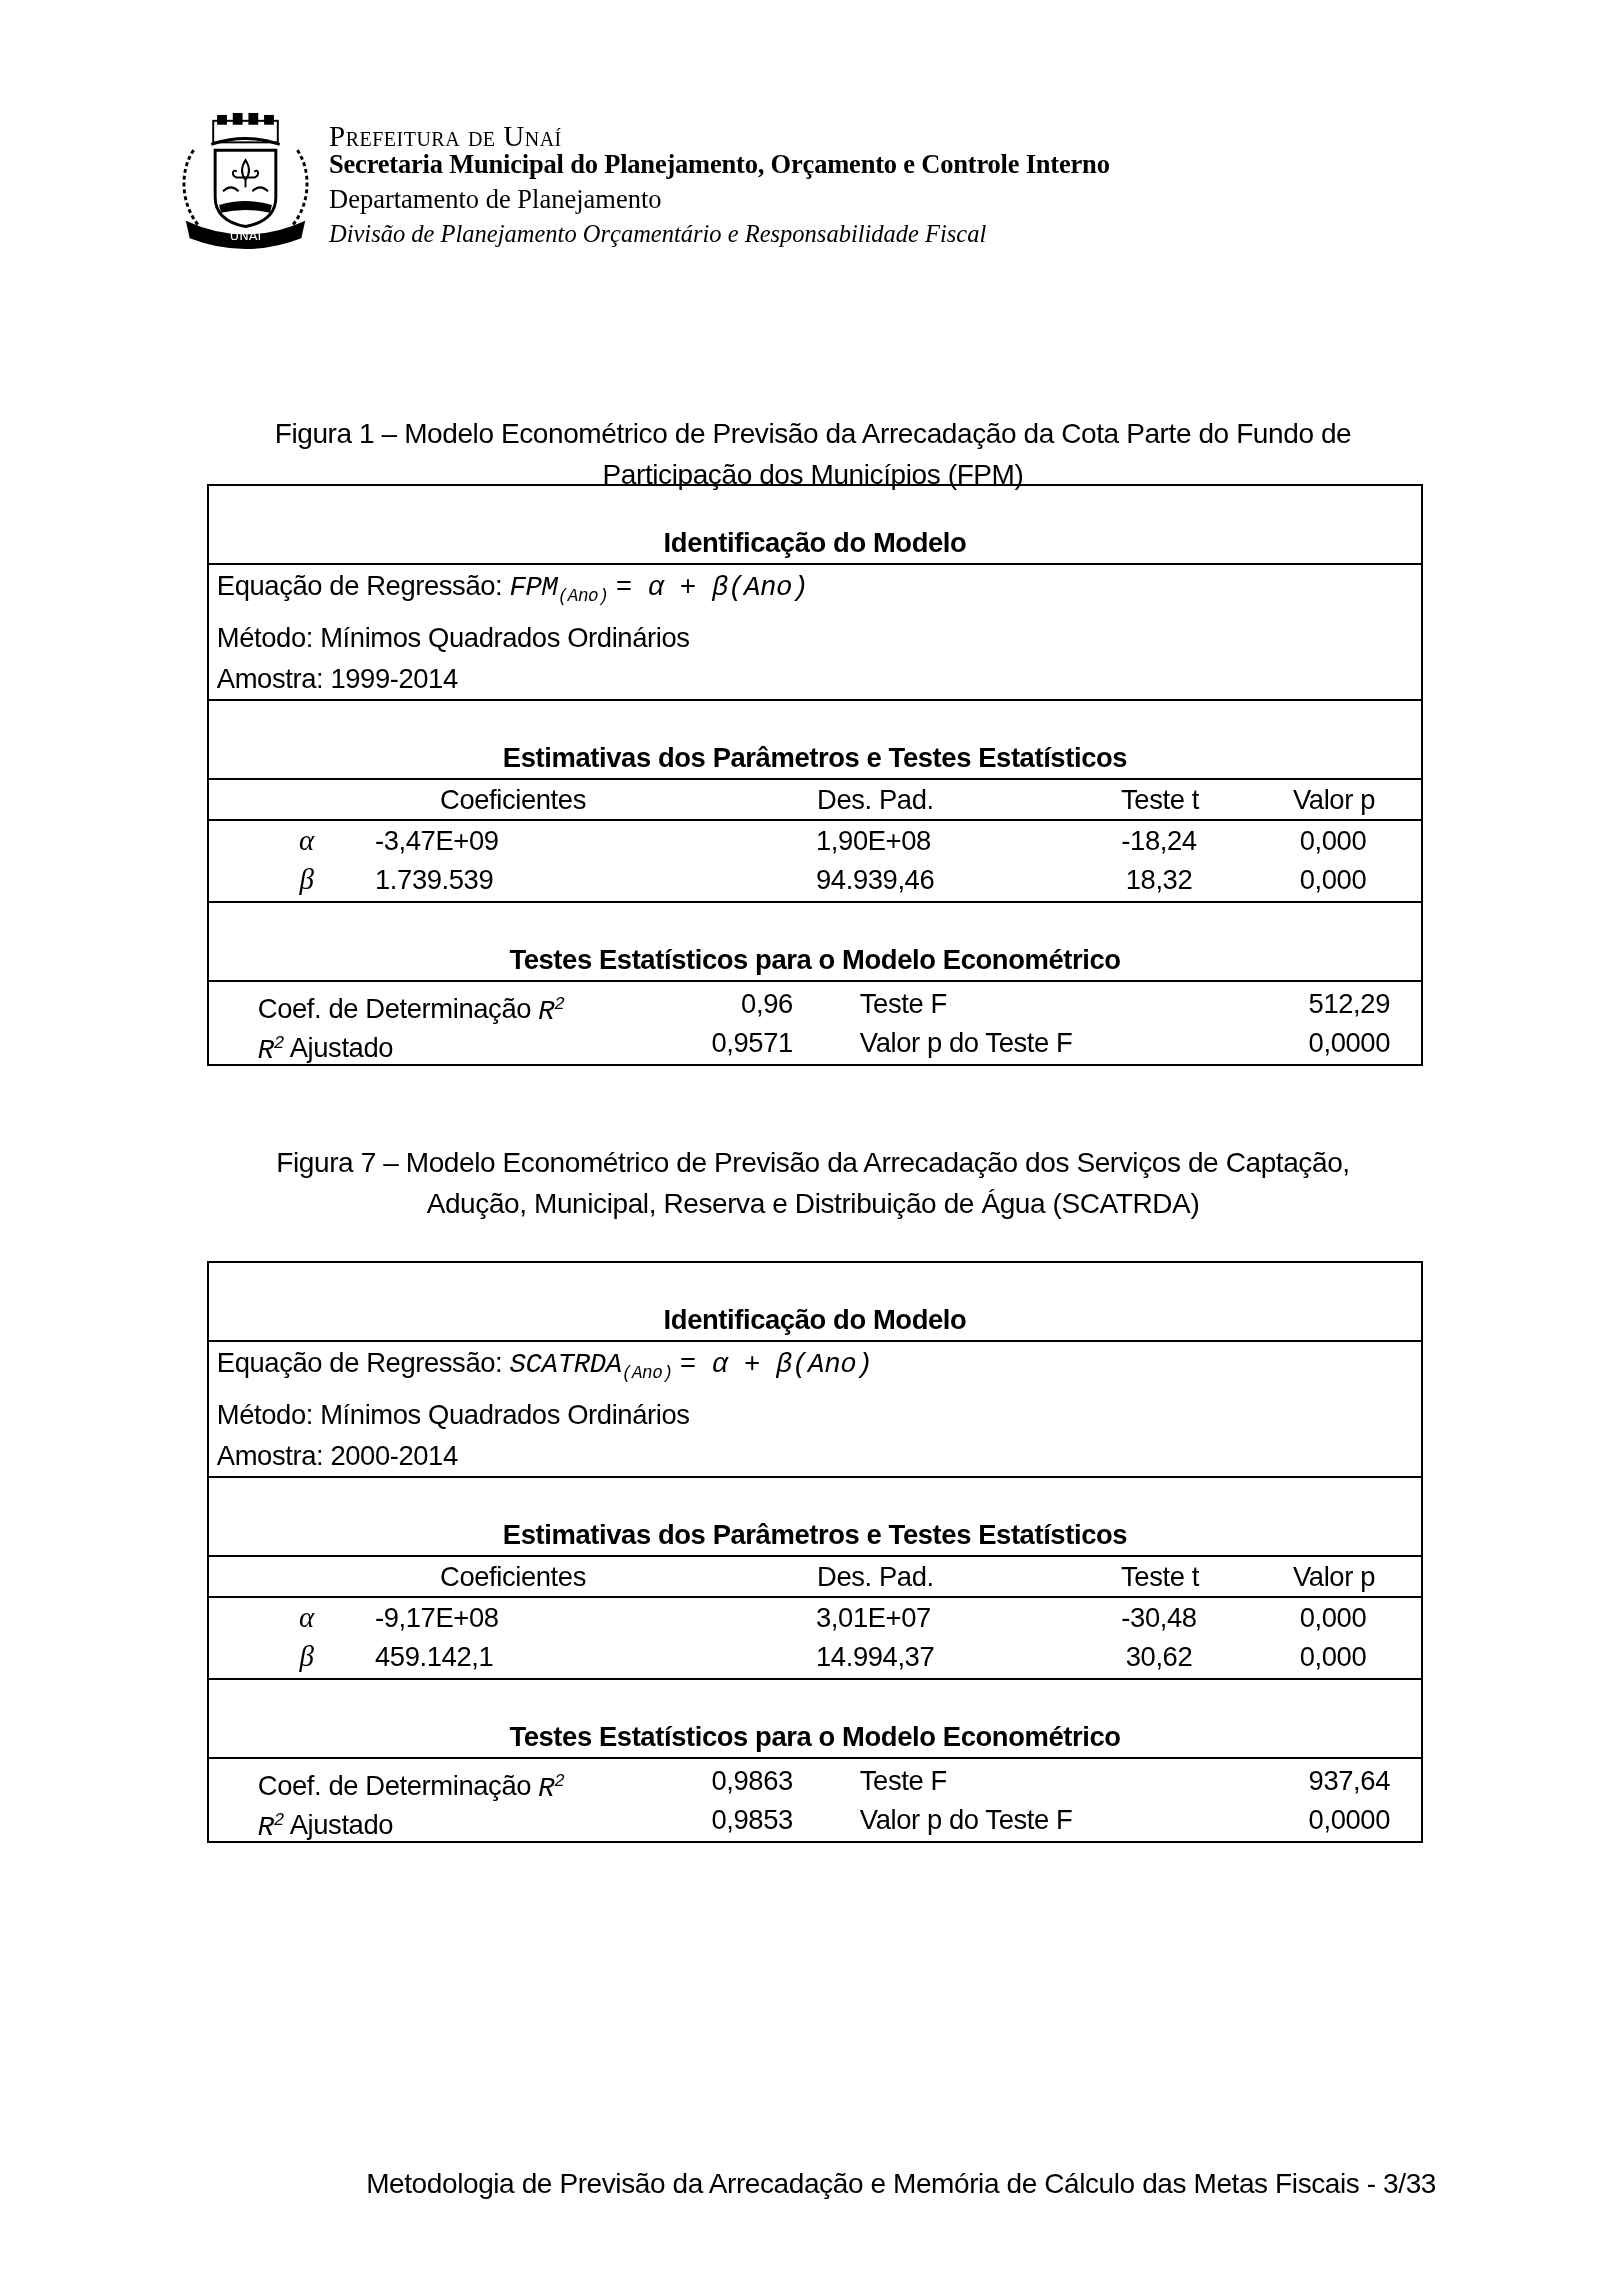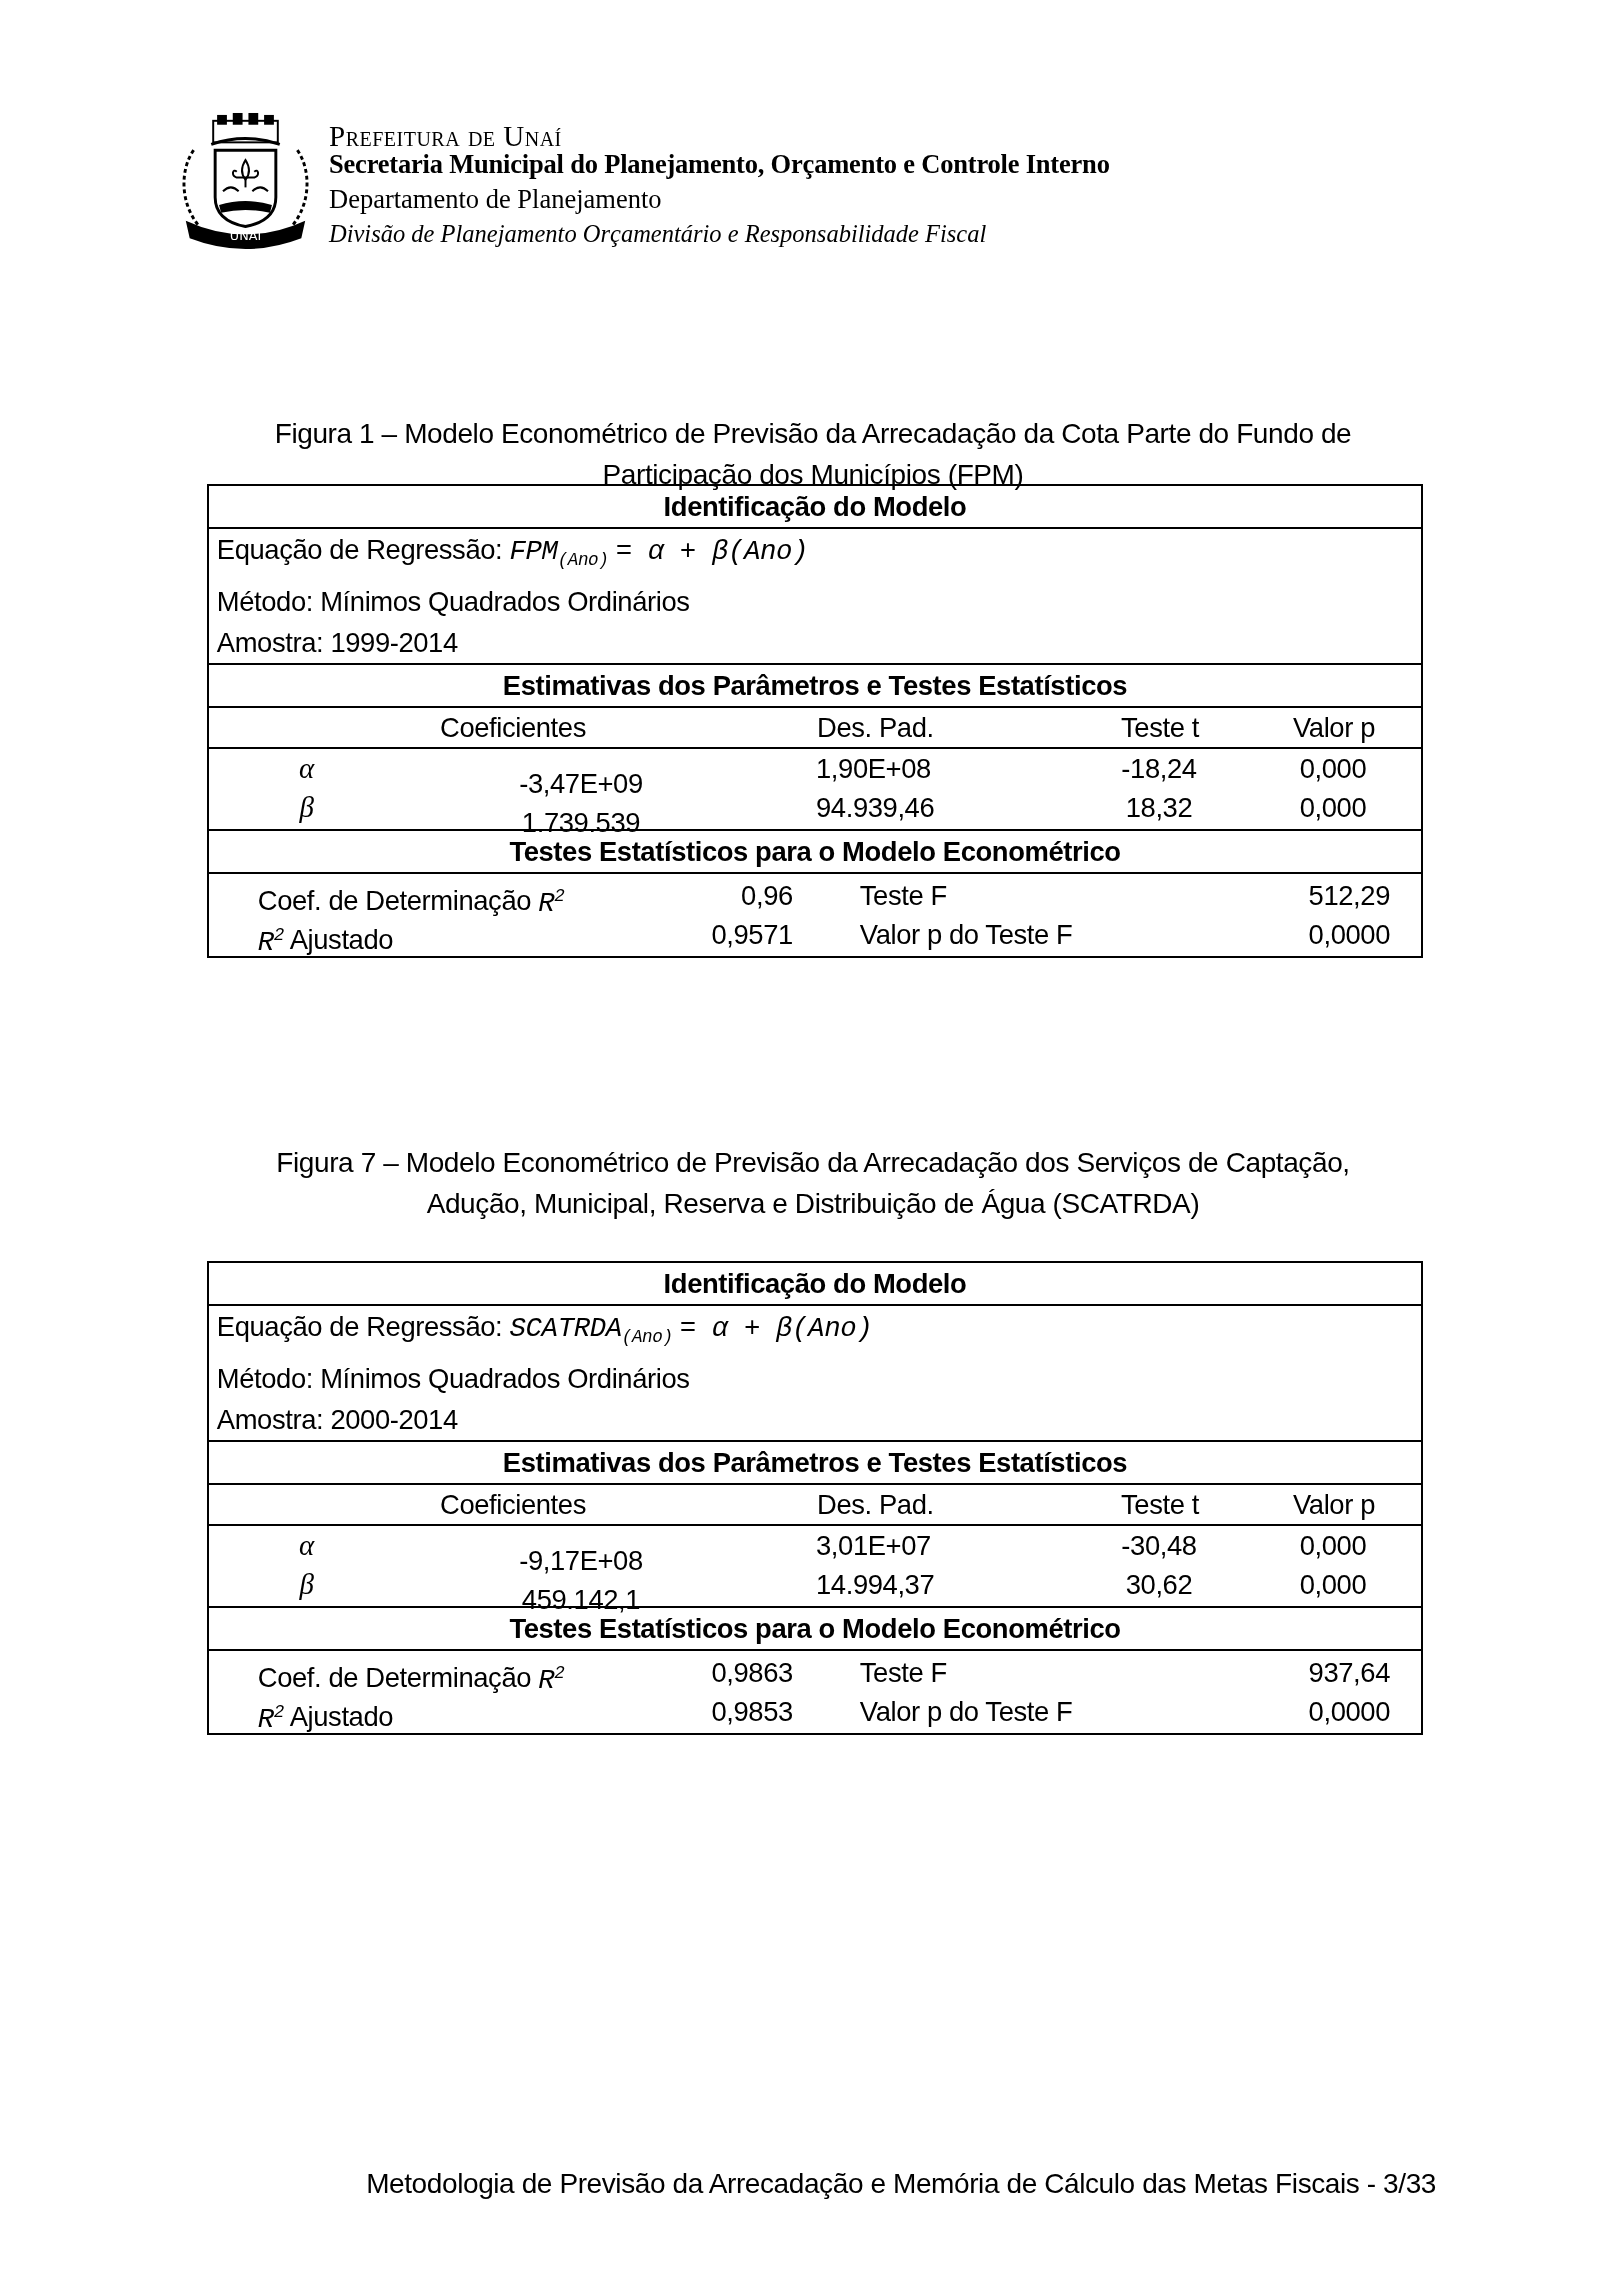--- a/index.html
+++ b/index.html
@@ -16,32 +16,32 @@
 
   
   .caption { position:absolute; left:176px; width:1274px; text-align:center; font-family:"Liberation Sans","DejaVu Sans",sans-serif; font-size:28px; line-height:41px; letter-spacing:-0.4px; }
   #cap1 { top:366px;margin-top:47px; }
   #cap2 { top:1142px; }
 
   
   .model-table { position:absolute; left:207px; width:1216px; border:2.9px solid #000; box-sizing:border-box; font-family:"Liberation Sans","DejaVu Sans",sans-serif; font-size:27.4px; letter-spacing:-0.4px; }
   #table1 { top:484px; }
   #table2 { top:1261px; }
-  .sec-head { text-align:center; font-weight:bold; height:41px; line-height:41px; border-bottom:2.9px solid #000; }
+  .sec-head { text-align:center; font-weight:bold; height:41px; line-height:41px; border-bottom:2.9px solid #000;margin-top:36px; }
   .info { padding-left:7.8px; line-height:41px; }
   .info-block { border-bottom:2.9px solid #000; padding-top:0px; padding-bottom:0px; }
   .col-head { display:flex; height:39px; line-height:39px; border-bottom:2.9px solid #000; }
   .col-head span, .coef-row span { display:block; }
   .c-coef { width:608px; text-align:center; padding-left:0; }
   .c-sd { width:255px; }
   .c-t  { width:176px; text-align:center; }
   .c-p  { width:172px; text-align:center; }
   .coef-row { display:flex; height:39px; line-height:39px; }
   .coef-row .sym { width:137px; text-align:center; font-family:"Liberation Serif","DejaVu Serif",serif; font-style:italic; font-size:29px; padding-left:29px; }
-  .coef-row .val { width:441px; text-align:center; padding-right:29px; box-sizing:border-box;margin-top:15px; }
+  .coef-row .val { width:441px; text-align:left; padding-right:29px; box-sizing:border-box; }
   .coef-block { border-bottom:2.9px solid #000; padding-bottom:2px; }
   .stat-row { display:flex; height:39px; line-height:39px;padding-left:41px; }
   .stat-row .lbl { width:412px; padding-left:7.8px; }
   .stat-row .v1 { width:142px; text-align:right; }
   .stat-row .lbl2 { width:412px; padding-left:67px; box-sizing:border-box; }
   .stat-row .v2 { width:235px; text-align:right; padding-right:31px; box-sizing:border-box; }
   .stat-block { padding-top:2px; padding-bottom:2px; }
   sub.m, sup.m { font-size:17.6px; }
 
   

